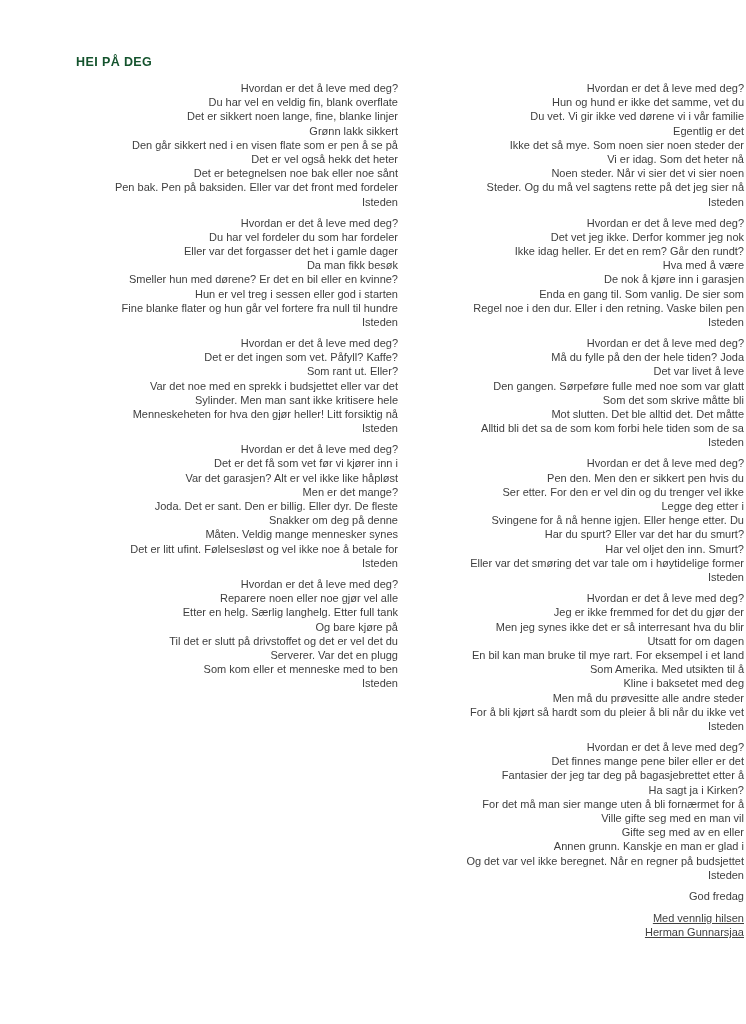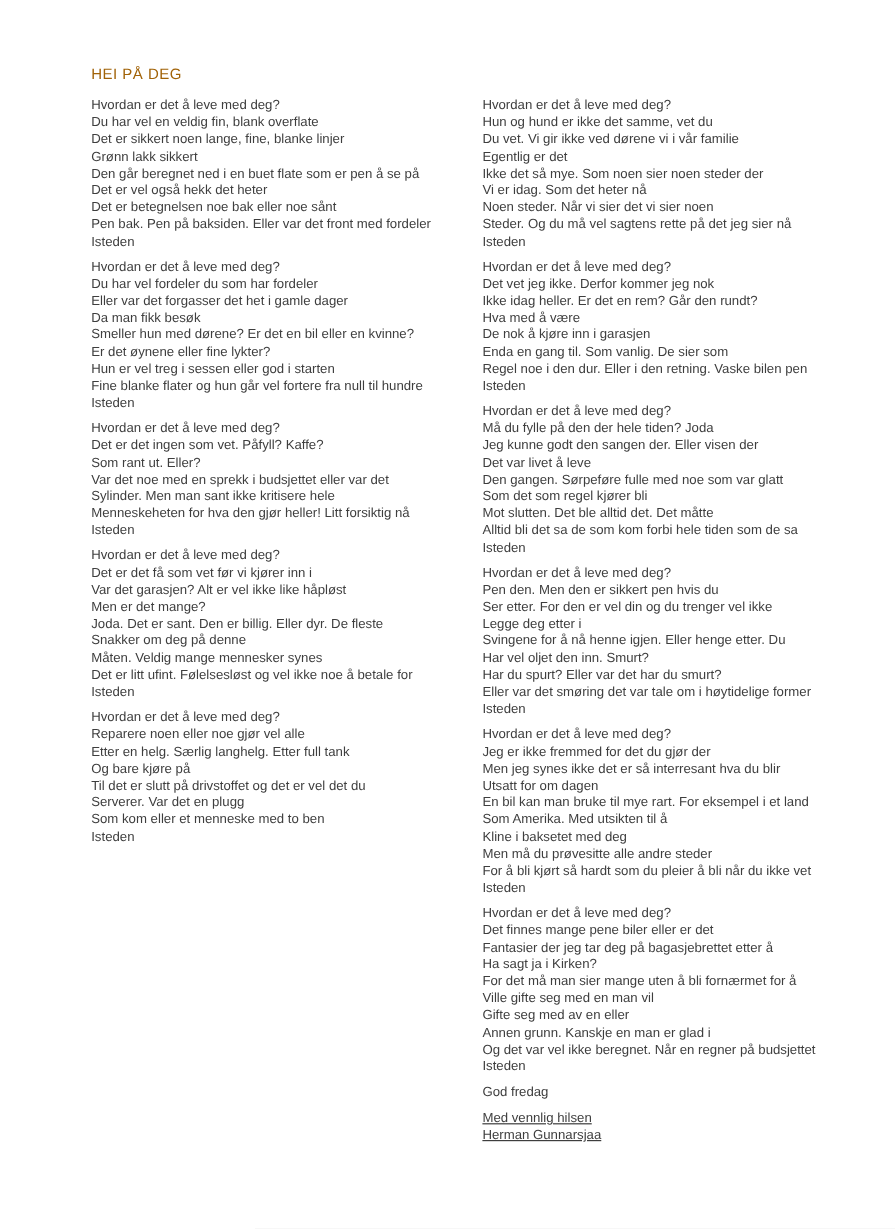--- a/index.html
+++ b/index.html
@@ -12,62 +12,61 @@
     font-family: "Liberation Sans", sans-serif;
     color: #3e3e3e;
     overflow: hidden;
   }
   .doc-title {
     position: absolute;
     left: 76px;
     top: 55px;
     font-size: 12.5px;
     letter-spacing: 0.4px;
-    font-weight: 400;
-    color: #a16207;
+    font-weight: 700;
+    color: #14532d;
     white-space: nowrap;
   }
   .col {
     position: absolute;
     top: 81px;
     font-size: 11px;
     line-height: 14.2px;
     font-weight: 400;
   }
   .col-left  { left: 76px;  width: 322px; }
   .col-right { left: 402px; width: 342px; }
-  .stanza { margin: 0 0 6.8px 0; }
+  .stanza { margin: 0 0 6.8px 0; text-align: right; }
   .stanza[data-name="signature"] { margin-top: 8px; text-decoration: underline; }
   .line { white-space: nowrap; }
 </style>
 </head>
 <body>
 
 <div class="page" data-name="document-page">
   <div class="doc-title" data-name="page-title">HEI PÅ DEG</div>
 
   <div class="col col-left" data-name="text-column-left">
       <div class="stanza" data-name="stanza">
         <div class="line" data-name="text-line">Hvordan er det å leve med deg?</div>
         <div class="line" data-name="text-line">Du har vel en veldig fin, blank overflate</div>
         <div class="line" data-name="text-line">Det er sikkert noen lange, fine, blanke linjer</div>
         <div class="line" data-name="text-line">Grønn lakk sikkert</div>
-        <div class="line" data-name="text-line">Den går beregnet ned i en buet flate som er pen å se på</div>
+        <div class="line" data-name="text-line">Den går sikkert ned i en visen flate som er pen å se på</div>
         <div class="line" data-name="text-line">Det er vel også hekk det heter</div>
         <div class="line" data-name="text-line">Det er betegnelsen noe bak eller noe sånt</div>
         <div class="line" data-name="text-line">Pen bak. Pen på baksiden. Eller var det front med fordeler</div>
         <div class="line" data-name="text-line">Isteden</div>
       </div>
       <div class="stanza" data-name="stanza">
         <div class="line" data-name="text-line">Hvordan er det å leve med deg?</div>
         <div class="line" data-name="text-line">Du har vel fordeler du som har fordeler</div>
         <div class="line" data-name="text-line">Eller var det forgasser det het i gamle dager</div>
         <div class="line" data-name="text-line">Da man fikk besøk</div>
         <div class="line" data-name="text-line">Smeller hun med dørene? Er det en bil eller en kvinne?</div>
-        <div class="line" data-name="text-line">Er det øynene eller fine lykter?</div>
         <div class="line" data-name="text-line">Hun er vel treg i sessen eller god i starten</div>
         <div class="line" data-name="text-line">Fine blanke flater og hun går vel fortere fra null til hundre</div>
         <div class="line" data-name="text-line">Isteden</div>
       </div>
       <div class="stanza" data-name="stanza">
         <div class="line" data-name="text-line">Hvordan er det å leve med deg?</div>
         <div class="line" data-name="text-line">Det er det ingen som vet. Påfyll? Kaffe?</div>
         <div class="line" data-name="text-line">Som rant ut. Eller?</div>
         <div class="line" data-name="text-line">Var det noe med en sprekk i budsjettet eller var det</div>
         <div class="line" data-name="text-line">Sylinder. Men man sant ikke kritisere hele</div>
@@ -115,36 +114,35 @@
         <div class="line" data-name="text-line">Ikke idag heller. Er det en rem? Går den rundt?</div>
         <div class="line" data-name="text-line">Hva med å være</div>
         <div class="line" data-name="text-line">De nok å kjøre inn i garasjen</div>
         <div class="line" data-name="text-line">Enda en gang til. Som vanlig. De sier som</div>
         <div class="line" data-name="text-line">Regel noe i den dur. Eller i den retning. Vaske bilen pen</div>
         <div class="line" data-name="text-line">Isteden</div>
       </div>
       <div class="stanza" data-name="stanza">
         <div class="line" data-name="text-line">Hvordan er det å leve med deg?</div>
         <div class="line" data-name="text-line">Må du fylle på den der hele tiden? Joda</div>
-        <div class="line" data-name="text-line">Jeg kunne godt den sangen der. Eller visen der</div>
         <div class="line" data-name="text-line">Det var livet å leve</div>
         <div class="line" data-name="text-line">Den gangen. Sørpeføre fulle med noe som var glatt</div>
-        <div class="line" data-name="text-line">Som det som regel kjører bli</div>
+        <div class="line" data-name="text-line">Som det som skrive måtte bli</div>
         <div class="line" data-name="text-line">Mot slutten. Det ble alltid det. Det måtte</div>
         <div class="line" data-name="text-line">Alltid bli det sa de som kom forbi hele tiden som de sa</div>
         <div class="line" data-name="text-line">Isteden</div>
       </div>
       <div class="stanza" data-name="stanza">
         <div class="line" data-name="text-line">Hvordan er det å leve med deg?</div>
         <div class="line" data-name="text-line">Pen den. Men den er sikkert pen hvis du</div>
         <div class="line" data-name="text-line">Ser etter. For den er vel din og du trenger vel ikke</div>
         <div class="line" data-name="text-line">Legge deg etter i</div>
         <div class="line" data-name="text-line">Svingene for å nå henne igjen. Eller henge etter. Du</div>
+        <div class="line" data-name="text-line">Har du spurt? Eller var det har du smurt?</div>
         <div class="line" data-name="text-line">Har vel oljet den inn. Smurt?</div>
-        <div class="line" data-name="text-line">Har du spurt? Eller var det har du smurt?</div>
         <div class="line" data-name="text-line">Eller var det smøring det var tale om i høytidelige former</div>
         <div class="line" data-name="text-line">Isteden</div>
       </div>
       <div class="stanza" data-name="stanza">
         <div class="line" data-name="text-line">Hvordan er det å leve med deg?</div>
         <div class="line" data-name="text-line">Jeg er ikke fremmed for det du gjør der</div>
         <div class="line" data-name="text-line">Men jeg synes ikke det er så interresant hva du blir</div>
         <div class="line" data-name="text-line">Utsatt for om dagen</div>
         <div class="line" data-name="text-line">En bil kan man bruke til mye rart. For eksempel i et land</div>
         <div class="line" data-name="text-line">Som Amerika. Med utsikten til å</div>

